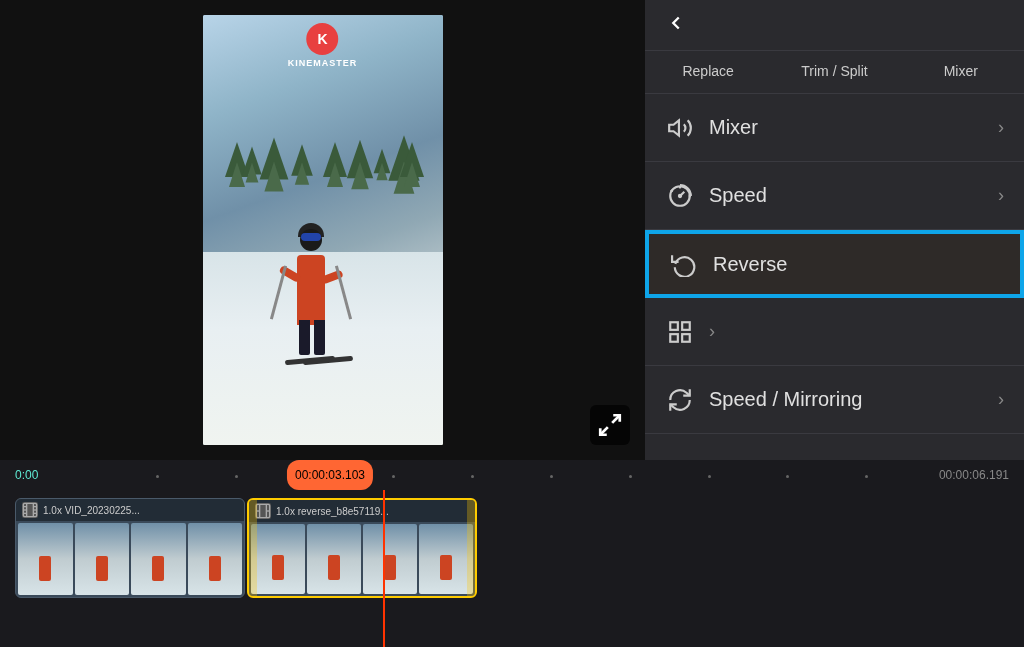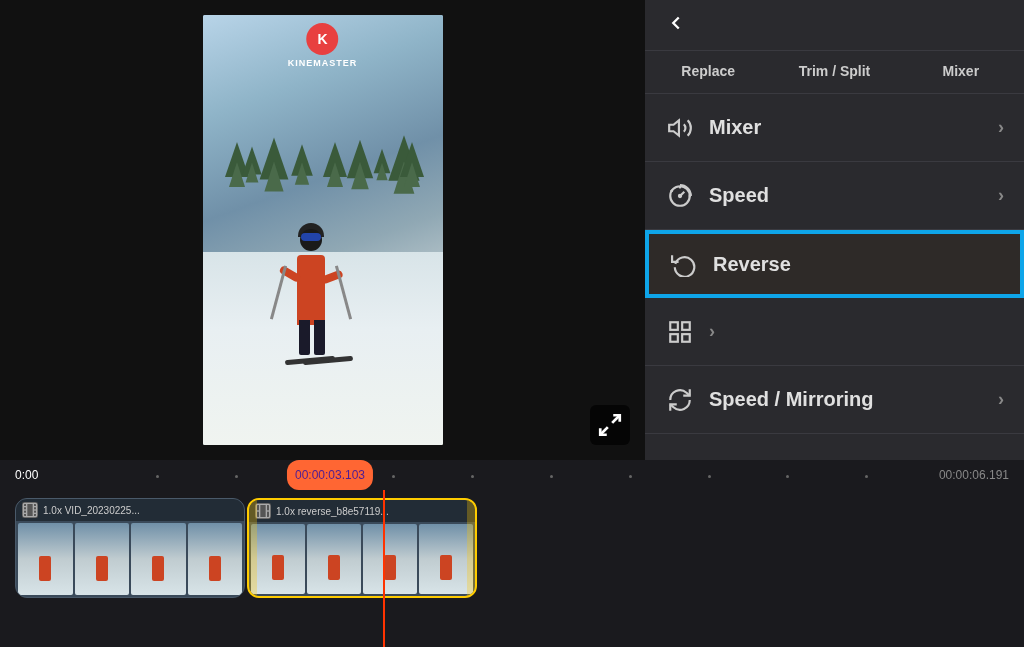--- a/index.html
+++ b/index.html
@@ -255,21 +255,20 @@
       justify-content: center;
       cursor: pointer;
     }
 
     
     .right-panel {
       flex: 1;
       background: #2a2a2e;
       display: flex;
       flex-direction: column;
-      font-weight: bold;
     }
 
     .back-header {
       padding: 12px 20px;
       display: flex;
       align-items: center;
       border-bottom: 1px solid #3a3a40;
     }
 
     .back-btn {
@@ -352,29 +351,29 @@
     .timeline-ruler {
       height: 30px;
       background: #1a1a1e;
       display: flex;
       align-items: center;
       padding: 0 15px;
       position: relative;
     }
 
     .ruler-time-start {
-      color: #ffffff;
+      color: #5eead4;
       font-size: 12px;
       position: absolute;
       left: 15px;
     }
 
     .ruler-time-current {
       background: #ff6633;
-      color: #4c1d95;
+      color: #000000;
       font-size: 12px;
       padding: 8px 8px;
       border-radius: 12px;
       position: absolute;
       left: 330px;
       transform: translateX(-50%);
     }
 
     .ruler-time-end {
       color: #888;
@@ -397,21 +396,21 @@
       left: 383px;
       top: 0;
       bottom: 0;
       width: 2px;
       background: #ff3300;
       z-index: 10;
     }
 
     .track-clip {
       height: 100px;
-      border-radius: 12px;
+      border-radius: 6px;
       overflow: hidden;
       position: relative;
       display: flex;
       flex-direction: column;
     }
 
     .track-clip-1 {
       width: 230px;
       background: #3a4a5a;
       border: 1px solid #4a5a6a;

